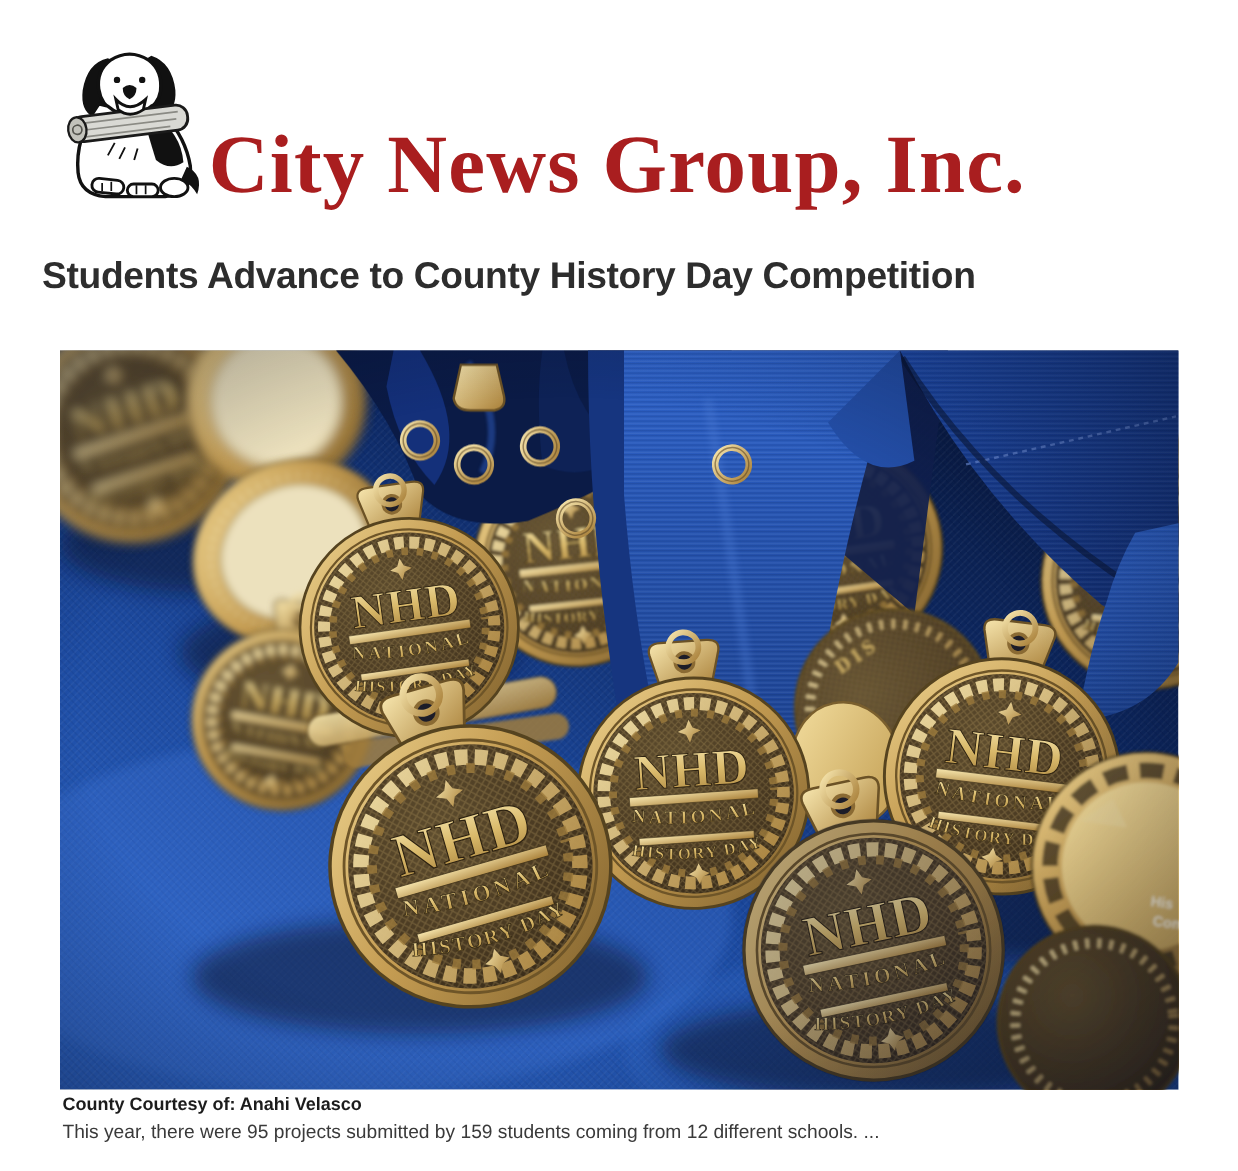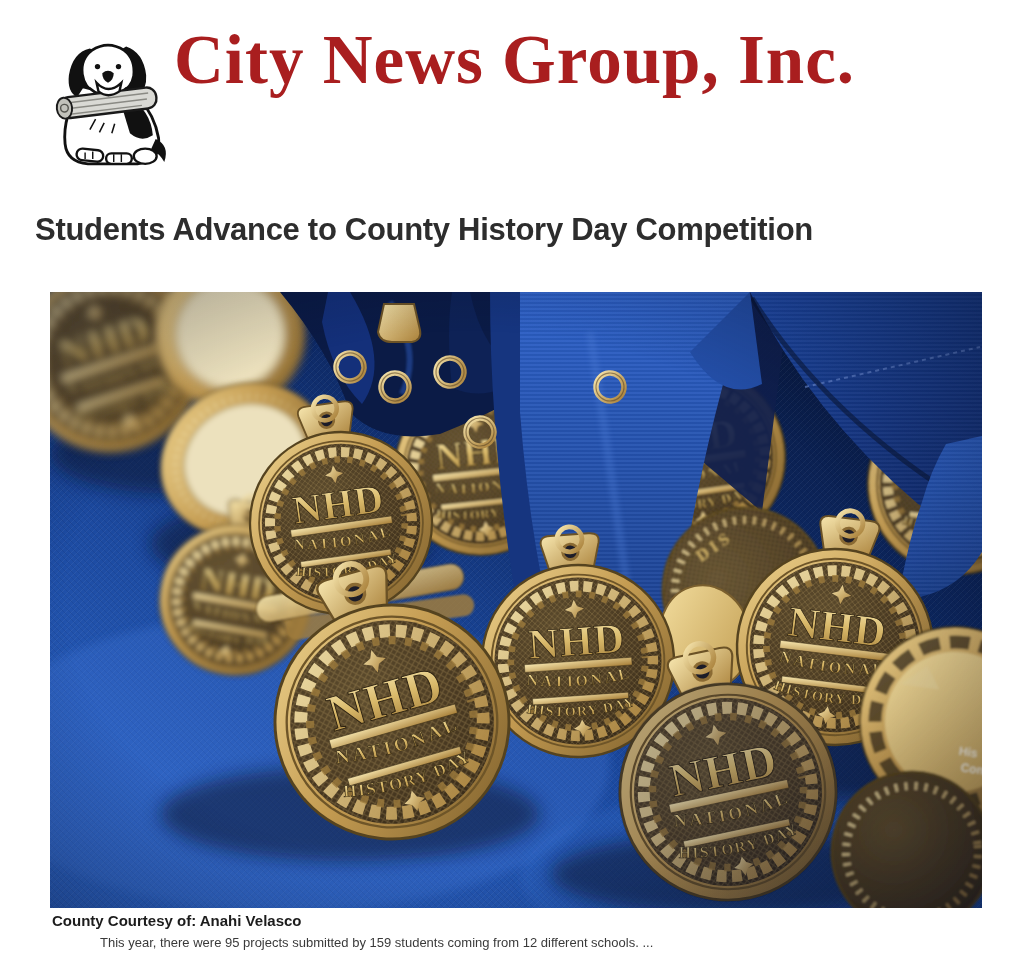--- a/index.html
+++ b/index.html
@@ -1,33 +1,33 @@
 <!DOCTYPE html>
 <html><head>
 <meta charset="utf-8">
 <style>
   html,body{margin:0;padding:0;}
   body{
     width:1032px;height:976px;position:relative;overflow:hidden;
     background:#ffffff;font-family:"Liberation Sans",sans-serif;
   }
-  .header{position:absolute;top:26px;left:46px;display:flex;align-items:flex-start;}
+  .header{position:absolute;top:26px;left:46px;display:flex;align-items:flex-end;}
   .logo-dog{width:124px;height:146px;flex:0 0 auto;}
   .logo-text{
     font-family:"Liberation Serif",serif;font-weight:bold;font-size:69px;
     color:#a91e1f;letter-spacing:1px;margin-left:4px;white-space:nowrap;line-height:1;
   }
   .headline{
     position:absolute;top:212px;left:0;width:848px;text-align:center;
     font-size:31px;font-weight:bold;color:#2d2d2d;letter-spacing:-0.3px;line-height:36px;margin:0;
   }
   .photo-wrap{position:absolute;top:292px;left:50px;width:932px;height:616px;}
   .photo-wrap svg{display:block;}
   .credit{position:absolute;top:912px;left:52px;font-size:15px;font-weight:bold;color:#1c1c1c;}
-  .intro{position:absolute;top:935px;left:52px;font-size:13px;color:#3a3a3a;margin-left:48px;}
+  .intro{position:absolute;top:935px;left:52px;font-size:16px;color:#3a3a3a;}
 </style>
 </head>
 <body>
 
 <div class="header">
   <svg class="logo-dog" viewBox="0 0 130 150" aria-hidden="true">
 
     <path d="M46,22 Q28,26 24,50 Q22,68 33,73 Q43,75 47,62 Q40,44 52,25 Z" fill="#111"></path>
     <path d="M84,20 Q102,26 105,50 Q106,66 96,71 Q87,72 84,58 Q90,42 79,23 Z" fill="#111"></path>
 

